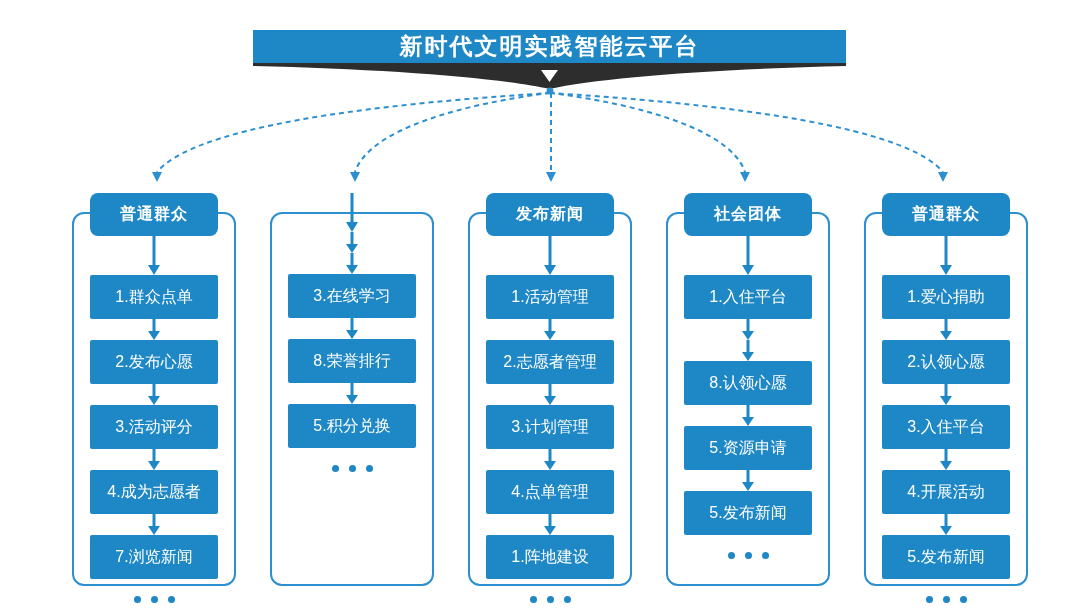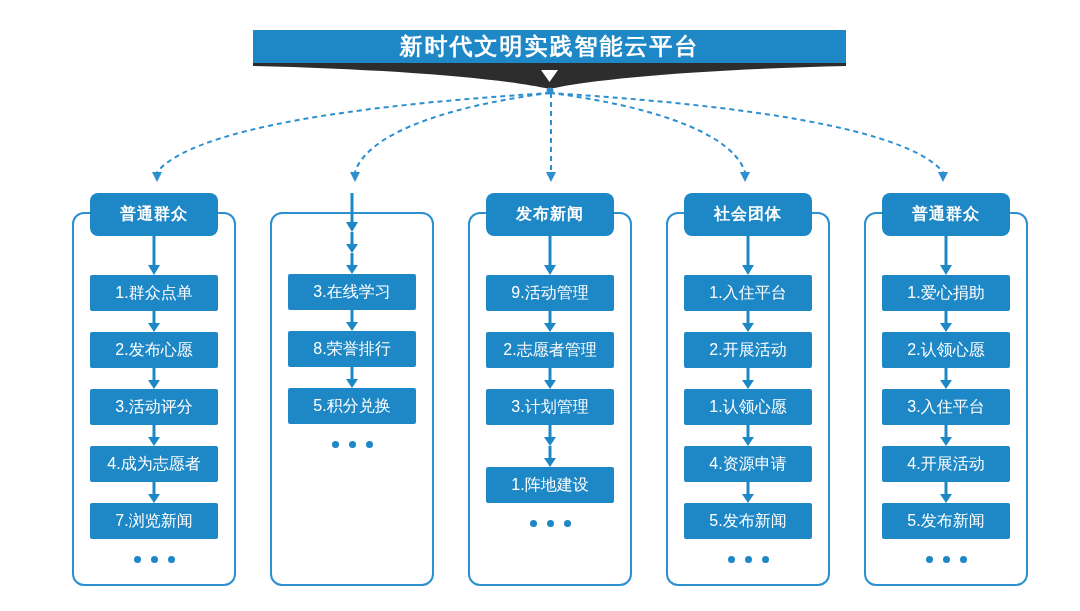--- a/index.html
+++ b/index.html
@@ -65,21 +65,21 @@
   .col-header{
     width:128px;height:43px;
     background:var(--accent);
     border-radius:8px;
     color:var(--text-on-accent);
     font-size:16px;font-weight:bold;
     display:flex;align-items:center;justify-content:center;
     letter-spacing:1px;
   }
   .item{
-    width:128px;height:36px;
+    width:128px;height:44px;
     background:var(--accent);
     border-radius:2px;
     color:var(--text-on-accent);
     font-size:16px;
     display:flex;align-items:center;justify-content:center;
   }
   .arr{display:block;}
   .arr line{stroke:var(--accent);stroke-width:3;}
   .arr polygon{fill:var(--accent);}
   .dots{
@@ -192,35 +192,36 @@
     </div>
 
     <div class="column">
       <div class="frame"></div>
       <div class="col-content">
         <div class="col-header">发布新闻</div>
         <svg class="arr" width="14" height="39">
             <line x1="7" y1="0" x2="7" y2="29"></line>
             <polygon points="1,29 13,29 7,39"></polygon>
           </svg>
-        <div class="item">9.活动管理</div>
+        <div class="item">1.活动管理</div>
         <svg class="arr" width="14" height="21">
             <line x1="7" y1="0" x2="7" y2="12"></line>
             <polygon points="1,12 13,12 7,21"></polygon>
           </svg>
         <div class="item">2.志愿者管理</div>
         <svg class="arr" width="14" height="21">
             <line x1="7" y1="0" x2="7" y2="12"></line>
             <polygon points="1,12 13,12 7,21"></polygon>
           </svg>
         <div class="item">3.计划管理</div>
         <svg class="arr" width="14" height="21">
             <line x1="7" y1="0" x2="7" y2="12"></line>
             <polygon points="1,12 13,12 7,21"></polygon>
           </svg>
+        <div class="item">4.点单管理</div>
         <svg class="arr" width="14" height="21">
             <line x1="7" y1="0" x2="7" y2="12"></line>
             <polygon points="1,12 13,12 7,21"></polygon>
           </svg>
         <div class="item">1.阵地建设</div>
         <div class="dots">
             <span class="dot"></span>
             <span class="dot"></span>
             <span class="dot"></span>
           </div>
@@ -233,31 +234,30 @@
         <div class="col-header">社会团体</div>
         <svg class="arr" width="14" height="39">
             <line x1="7" y1="0" x2="7" y2="29"></line>
             <polygon points="1,29 13,29 7,39"></polygon>
           </svg>
         <div class="item">1.入住平台</div>
         <svg class="arr" width="14" height="21">
             <line x1="7" y1="0" x2="7" y2="12"></line>
             <polygon points="1,12 13,12 7,21"></polygon>
           </svg>
-        <div class="item">2.开展活动</div>
-        <svg class="arr" width="14" height="21">
-            <line x1="7" y1="0" x2="7" y2="12"></line>
-            <polygon points="1,12 13,12 7,21"></polygon>
-          </svg>
-        <div class="item">1.认领心愿</div>
-        <svg class="arr" width="14" height="21">
-            <line x1="7" y1="0" x2="7" y2="12"></line>
-            <polygon points="1,12 13,12 7,21"></polygon>
-          </svg>
-        <div class="item">4.资源申请</div>
+        <svg class="arr" width="14" height="21">
+            <line x1="7" y1="0" x2="7" y2="12"></line>
+            <polygon points="1,12 13,12 7,21"></polygon>
+          </svg>
+        <div class="item">8.认领心愿</div>
+        <svg class="arr" width="14" height="21">
+            <line x1="7" y1="0" x2="7" y2="12"></line>
+            <polygon points="1,12 13,12 7,21"></polygon>
+          </svg>
+        <div class="item">5.资源申请</div>
         <svg class="arr" width="14" height="21">
             <line x1="7" y1="0" x2="7" y2="12"></line>
             <polygon points="1,12 13,12 7,21"></polygon>
           </svg>
         <div class="item">5.发布新闻</div>
         <div class="dots">
             <span class="dot"></span>
             <span class="dot"></span>
             <span class="dot"></span>
           </div>

